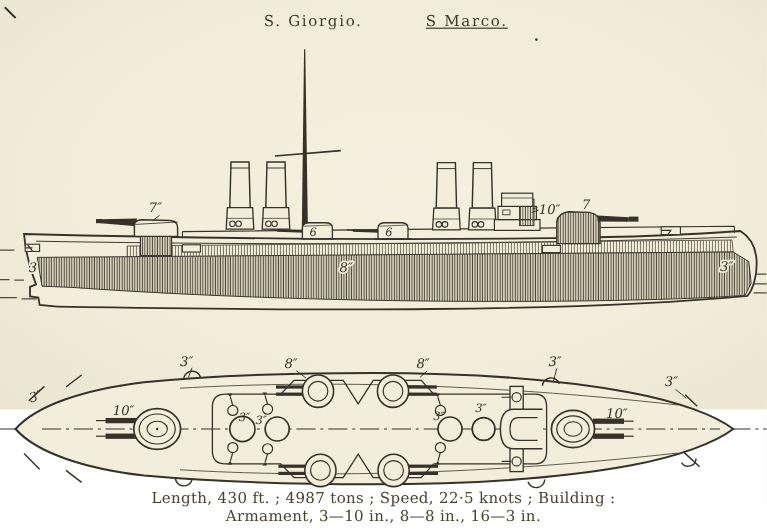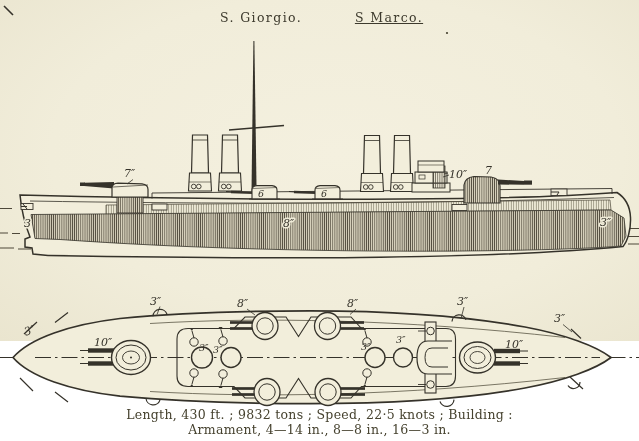--- a/index.html
+++ b/index.html
@@ -259,15 +259,15 @@
       <text class="lbl" x="554" y="322">3″</text>
       <text class="lbl" x="94" y="346">10″</text>
       <text class="lbl" x="505" y="348">10″</text>
       <text class="lbl-sm" x="199" y="351">3″</text>
       <text class="lbl-sm" x="213" y="353">3″</text>
       <text class="lbl-sm" x="361" y="350">3″</text>
       <text class="lbl-sm" x="396" y="343">3″</text>
     </g>
   </svg>
 
-  <div class="caption caption-1">Length, 430 ft. ; 9832 tons ; Speed, 22·5 knots ; Building :</div>
-  <div class="caption caption-2">Armament, 4—14 in., 8—8 in., 16—3 in.</div>
+  <div class="caption caption-1">Length, 430 ft. ; 4987 tons ; Speed, 22·5 knots ; Building :</div>
+  <div class="caption caption-2">Armament, 3—10 in., 8—8 in., 16—3 in.</div>
 </div>
 
 </body></html>

